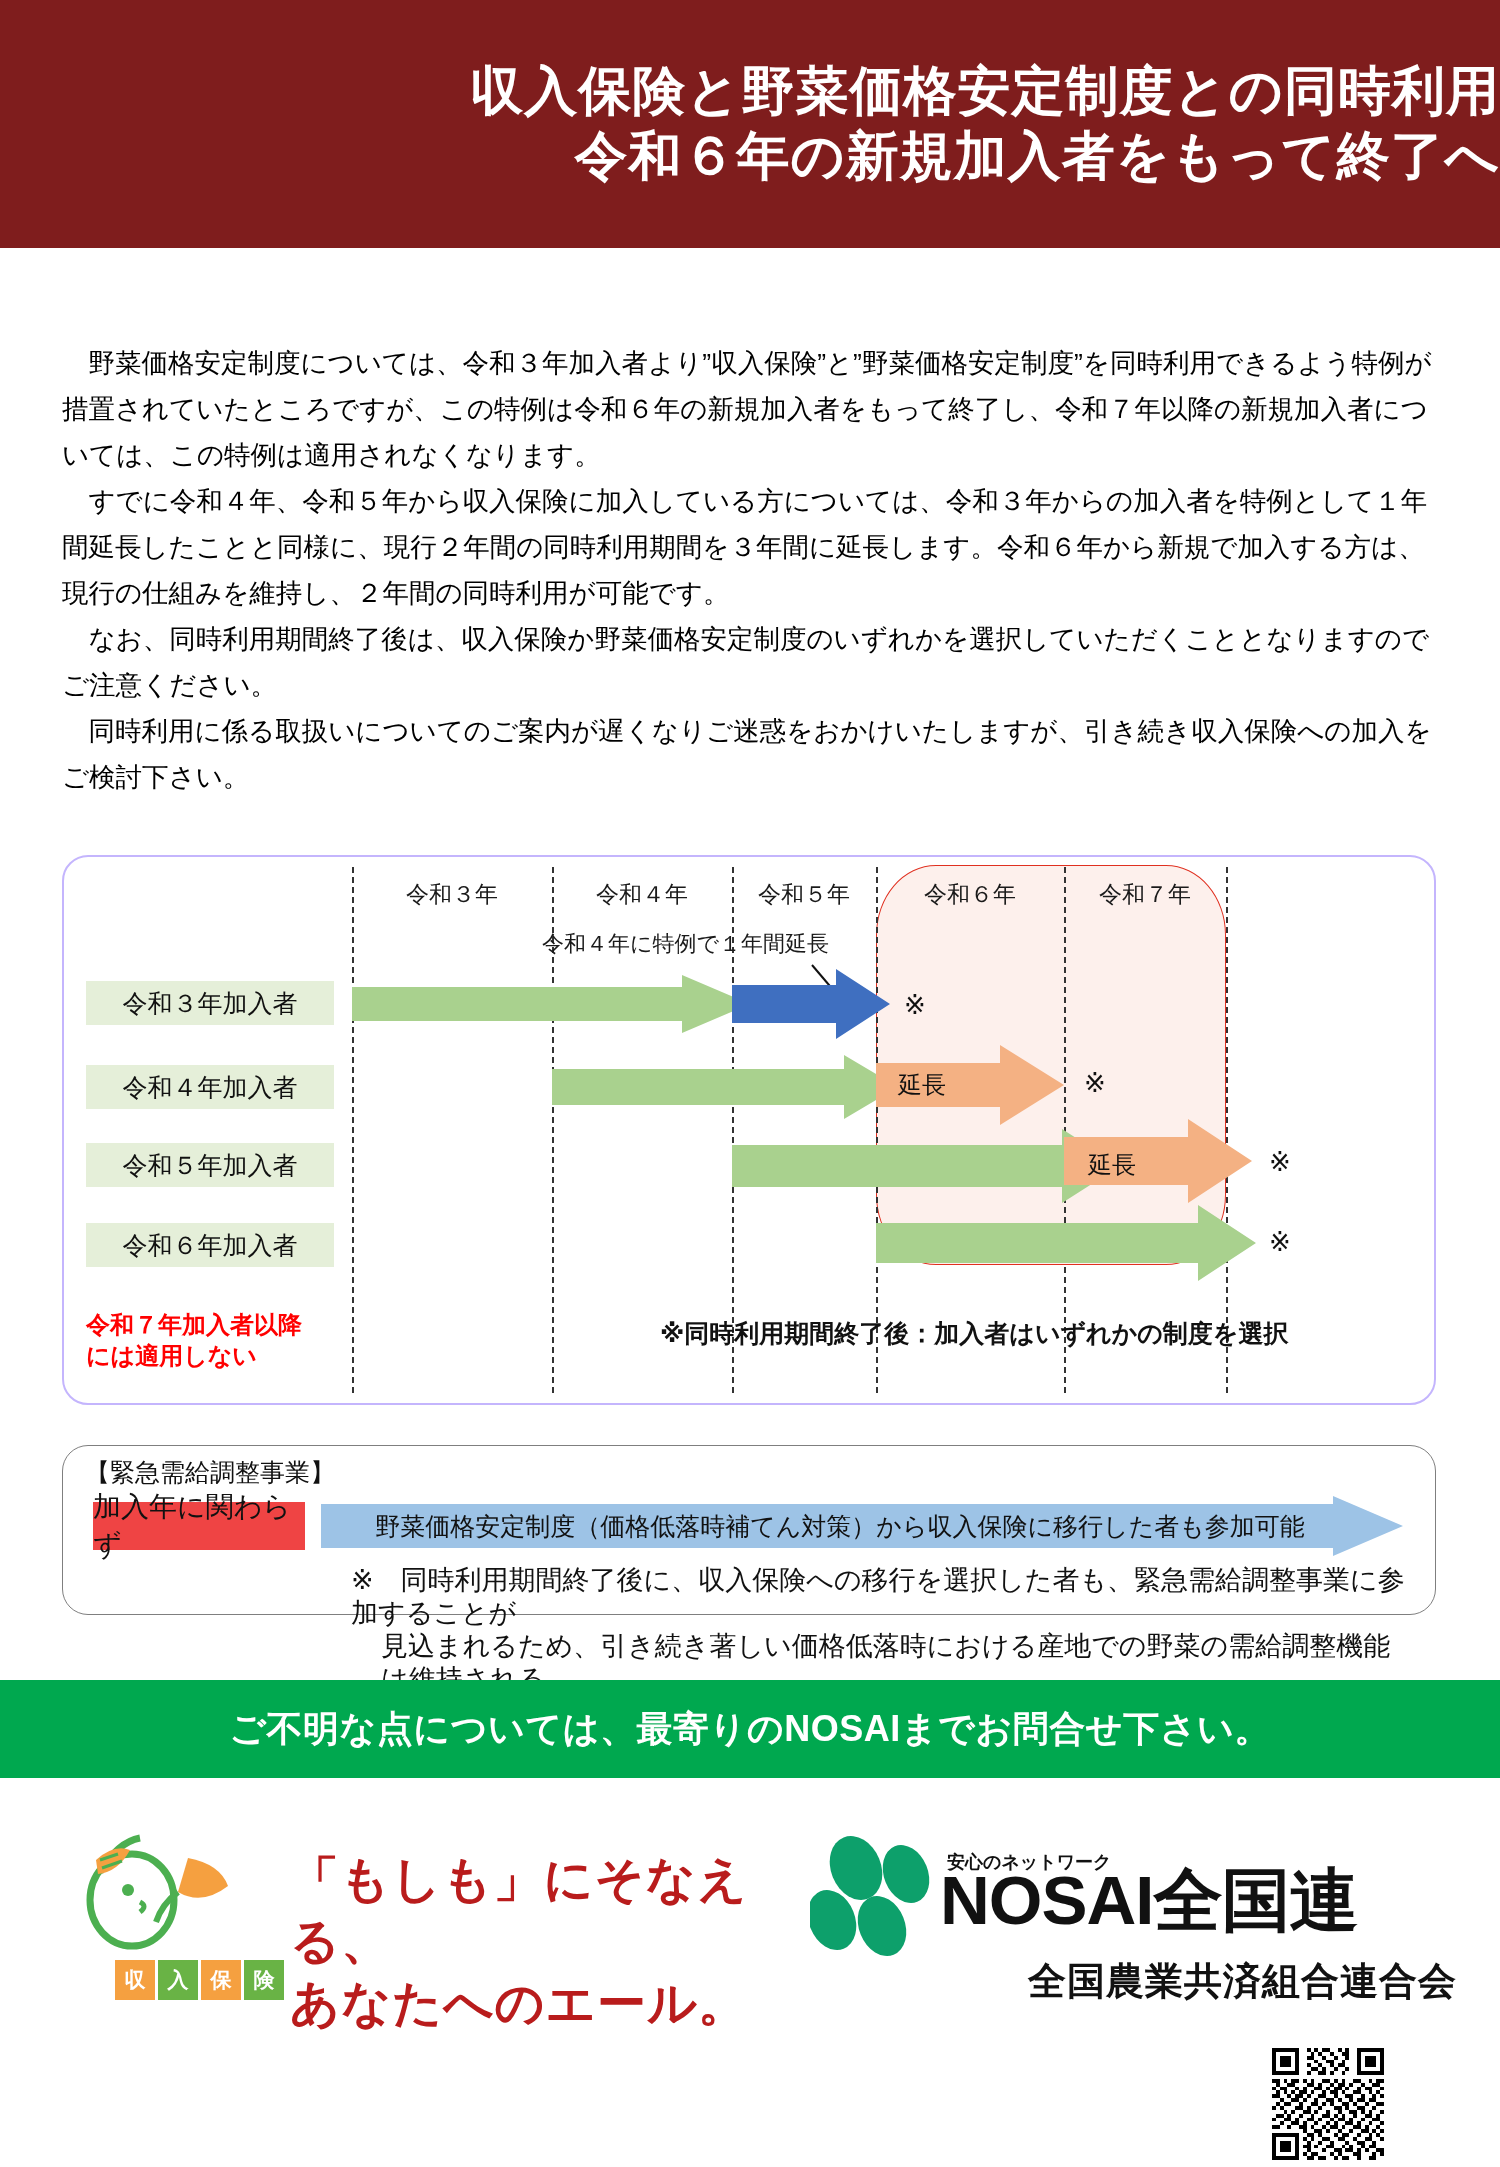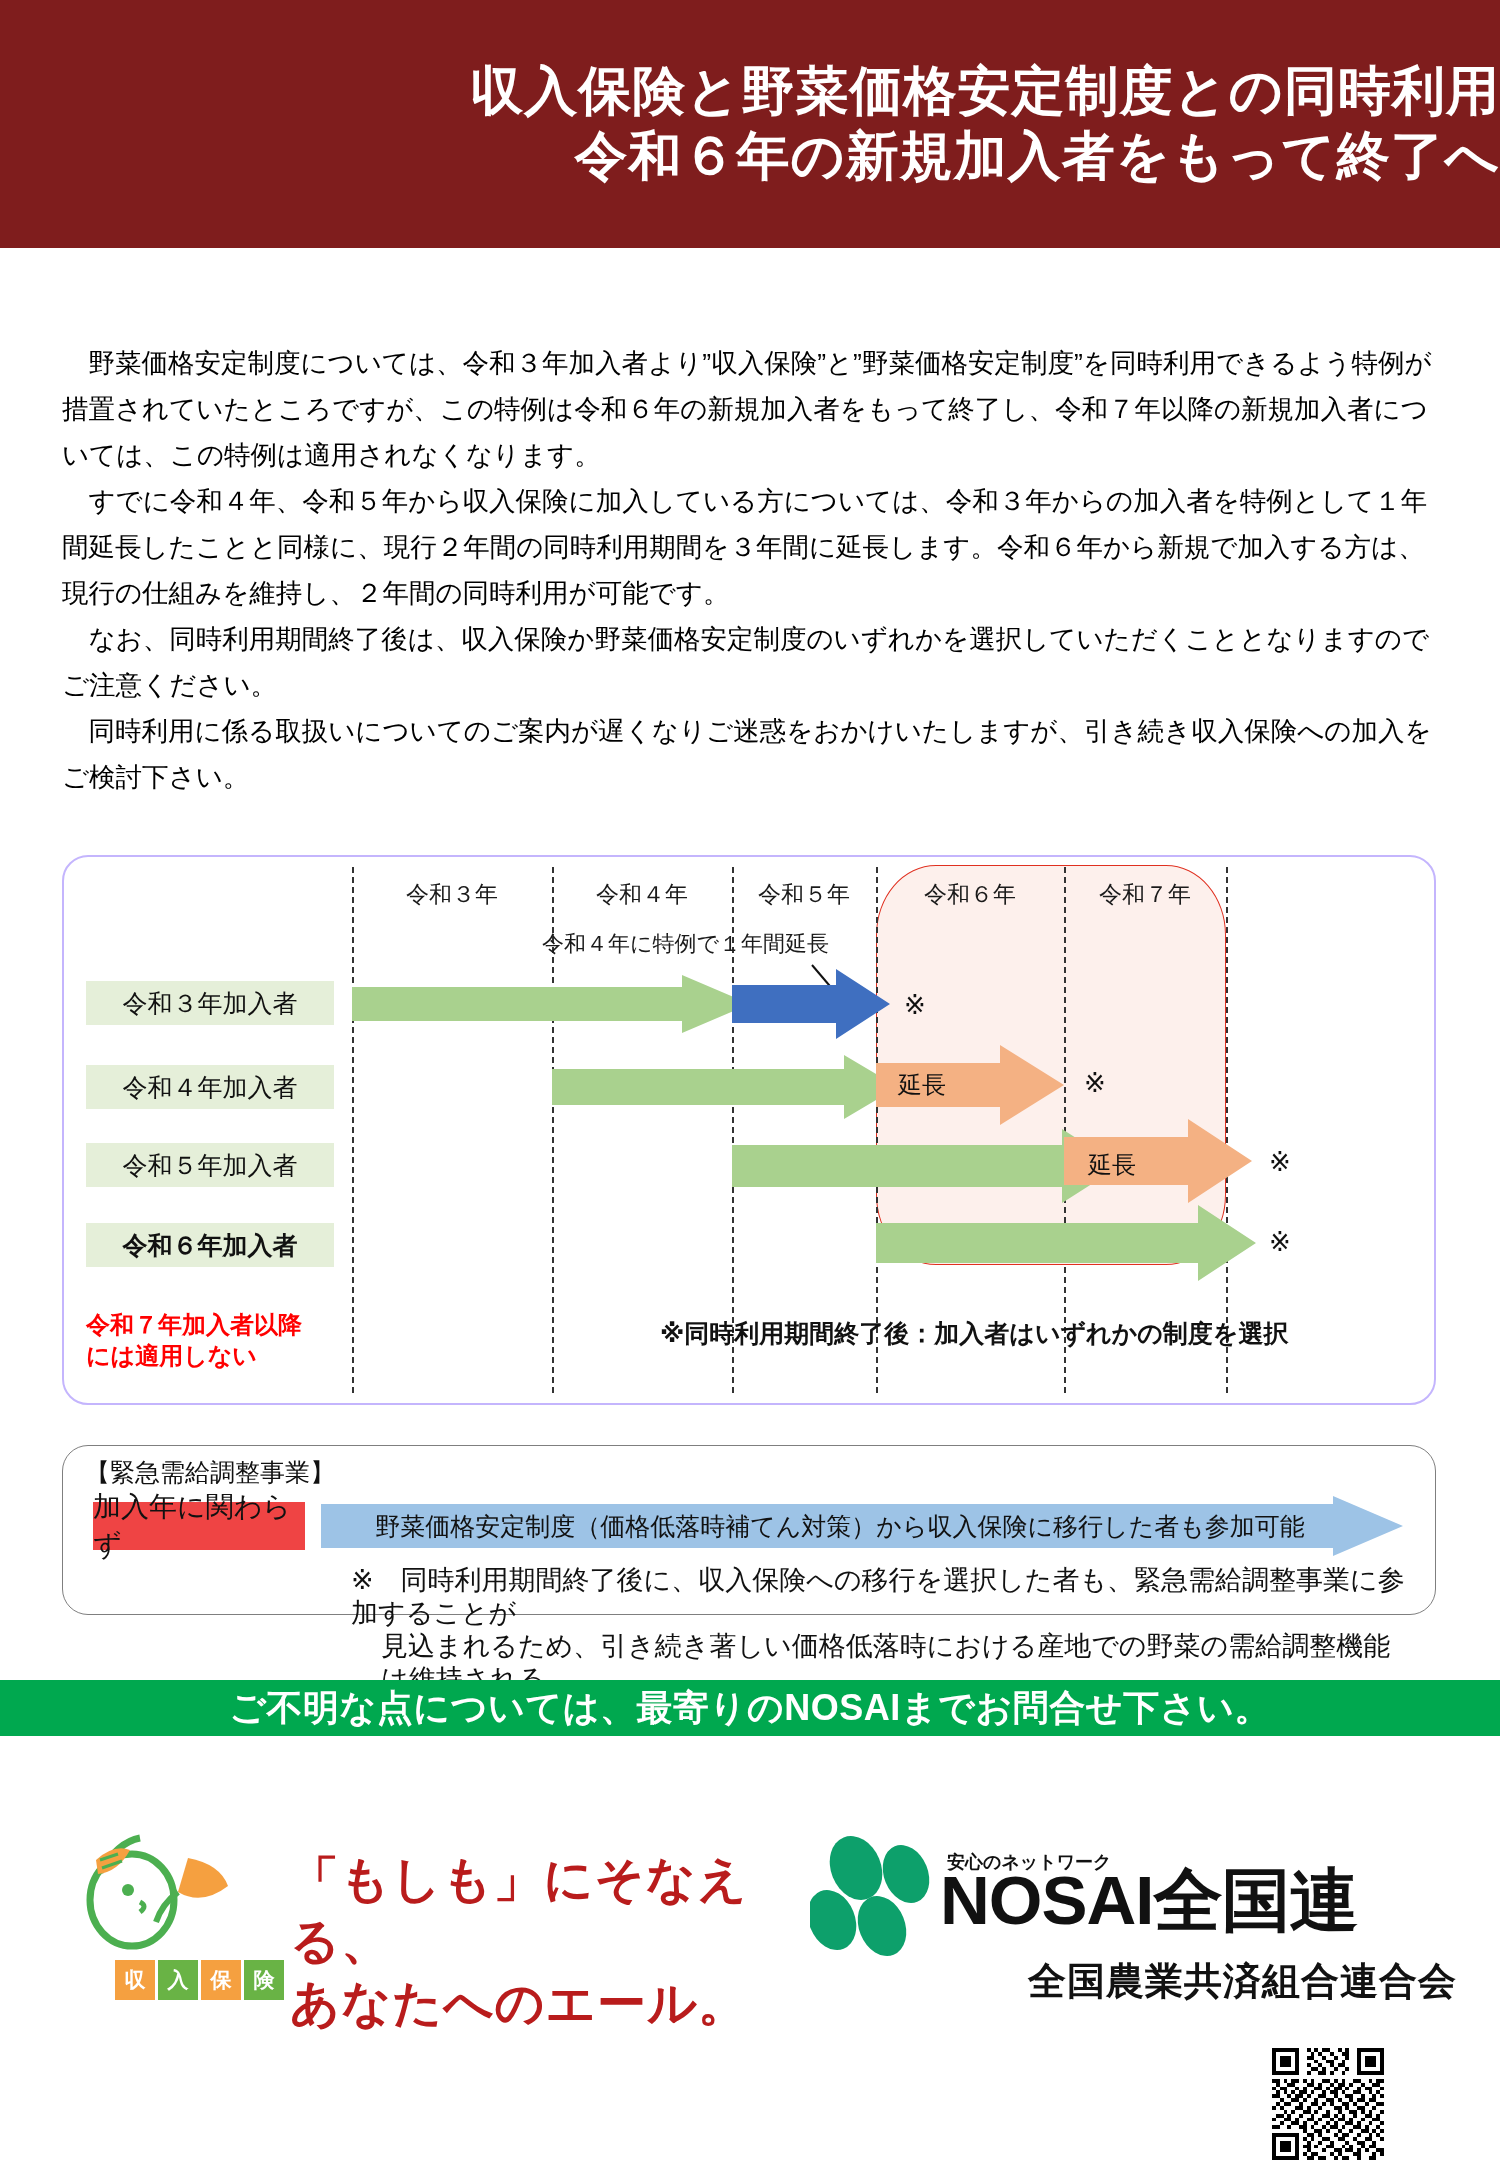--- a/index.html
+++ b/index.html
@@ -92,21 +92,21 @@
     display:flex;align-items:center;justify-content:center;
     font-size:25px;color:#111;white-space:nowrap;
   }
   .emg-foot{
     position:absolute;left:288px;top:118px;width:1060px;
     font-size:27px;line-height:33px;color:#111;
   }
   .emg-foot .l2{padding-left:30px;display:block;}
   
   .footer-band{
-    position:absolute;left:0;top:1680px;width:1500px;height:56px;
+    position:absolute;left:0;top:1680px;width:1500px;height:98px;
     background:#00a84f;display:flex;align-items:center;justify-content:center;
   }
   .footer-band span{
     color:#fff;font-weight:bold;font-size:36px;letter-spacing:.5px;
   }
   
   .logo-area{position:absolute;left:0;top:1810px;width:1500px;height:280px;}
   .shunyu-logo{position:absolute;left:60px;top:20px;width:700px;height:200px;}
   .shunyu-tagline{
     position:absolute;left:230px;top:18px;
@@ -193,21 +193,21 @@
     <div class="row-label" style="left:22px;top:286px;">令和５年加入者</div>
     <svg class="arrow" style="left:668px;top:272px;" width="390" height="74">
       <polygon points="0,16 330,16 330,0 388,37 330,74 330,58 0,58" fill="#a9d18e"></polygon>
     </svg>
     <svg class="arrow" style="left:1000px;top:262px;" width="190" height="84">
       <polygon points="0,18 124,18 124,0 188,42 124,84 124,66 0,66" fill="#f4b183"></polygon>
     </svg>
     <div style="position:absolute;left:1024px;top:292px;font-size:24px;color:#111;">延長</div>
     <div class="kome" style="left:1205px;top:292px;">※</div>
 
-    <div class="row-label" style="left:22px;top:366px;font-weight:bold;">令和６年加入者</div>
+    <div class="row-label" style="left:22px;top:366px;">令和６年加入者</div>
     <svg class="arrow" style="left:812px;top:348px;" width="382" height="76">
       <polygon points="0,18 322,18 322,0 380,38 322,76 322,58 0,58" fill="#a9d18e"></polygon>
     </svg>
     <div class="kome" style="left:1205px;top:372px;">※</div>
 
     <div class="red-note" style="top:452px;">
       <span>令和７年加入者以降</span><br>
       <span>には適用しない</span>
     </div>
     <div class="bottom-note" style="left:596px;top:460px;">※同時利用期間終了後：加入者はいずれかの制度を選択</div>

